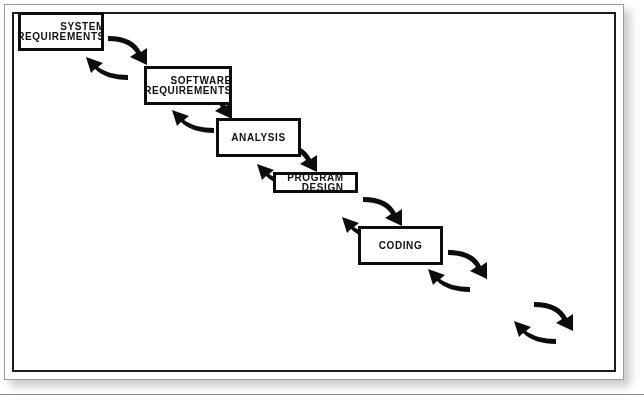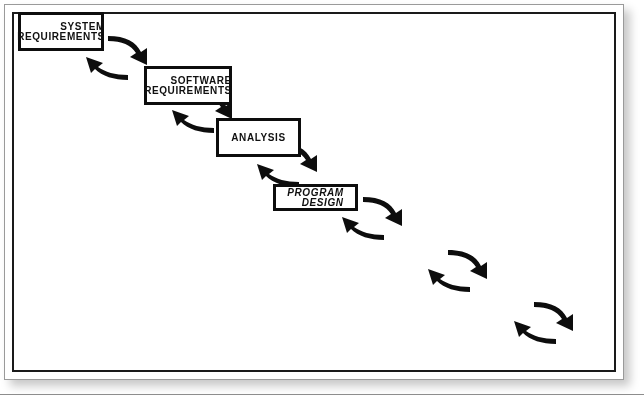--- a/index.html
+++ b/index.html
@@ -144,25 +144,28 @@
 
     <div class="stage-box" style="left:100px; top:66px; width:88px; height:39px;margin-left:44px;">
       <span class="stage-label">SOFTWARE
 REQUIREMENTS</span>
     </div>
 
     <div class="stage-box" style="left:188px; top:118px; width:85px; height:39px;margin-left:28px;">
       <span class="stage-label">ANALYSIS</span>
     </div>
 
-    <div class="stage-box" style="left:273px; top:184px; width:85px; height:27px;font-style:italic;">
+    <div class="stage-box" style="left:273px; top:172px; width:85px; height:21px;">
       <span class="stage-label">PROGRAM
 DESIGN</span>
     </div>
 
+    <div class="stage-box" style="left:358px; top:226px; width:85px; height:39px;">
+      <span class="stage-label">CODING</span>
+    </div>
 
 
 
   </div>
 
   <div id="bottom-rule"></div>
 
 </div>
 
 </body></html>

